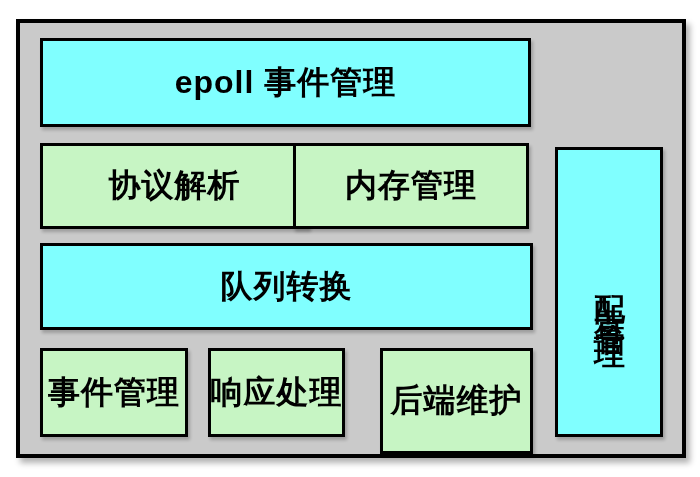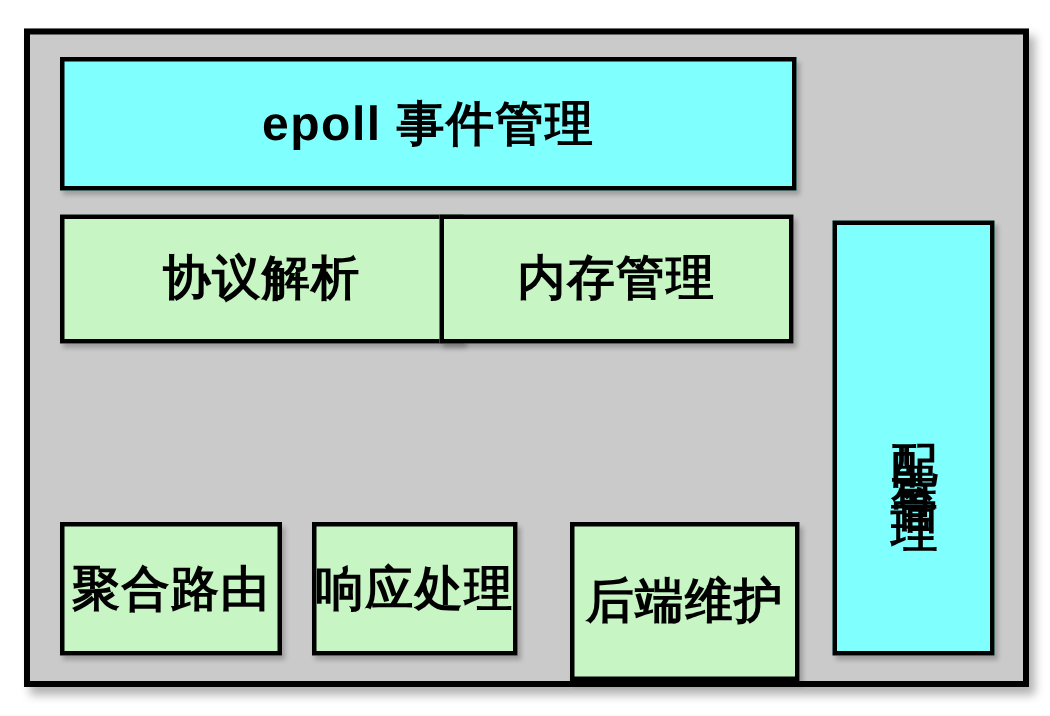--- a/index.html
+++ b/index.html
@@ -60,22 +60,23 @@
 
 <div class="canvas">
   <div class="panel">
 
     <div class="block cyan block-epoll">epoll 事件管理</div>
 
     <div class="block green block-protocol">协议解析</div>
 
     <div class="block green block-memory">内存管理</div>
 
+    <div class="block cyan block-queue">队列转换</div>
 
-    <div class="block green block-routing">聚合路由</div>
+    <div class="block green block-routing">事件管理</div>
 
     <div class="block green block-response">响应处理</div>
 
     <div class="block green block-backend">后端维护</div>
 
     <div class="block cyan block-config">
       <span class="vtext">配置管理</span>
     </div>
 
   </div>

